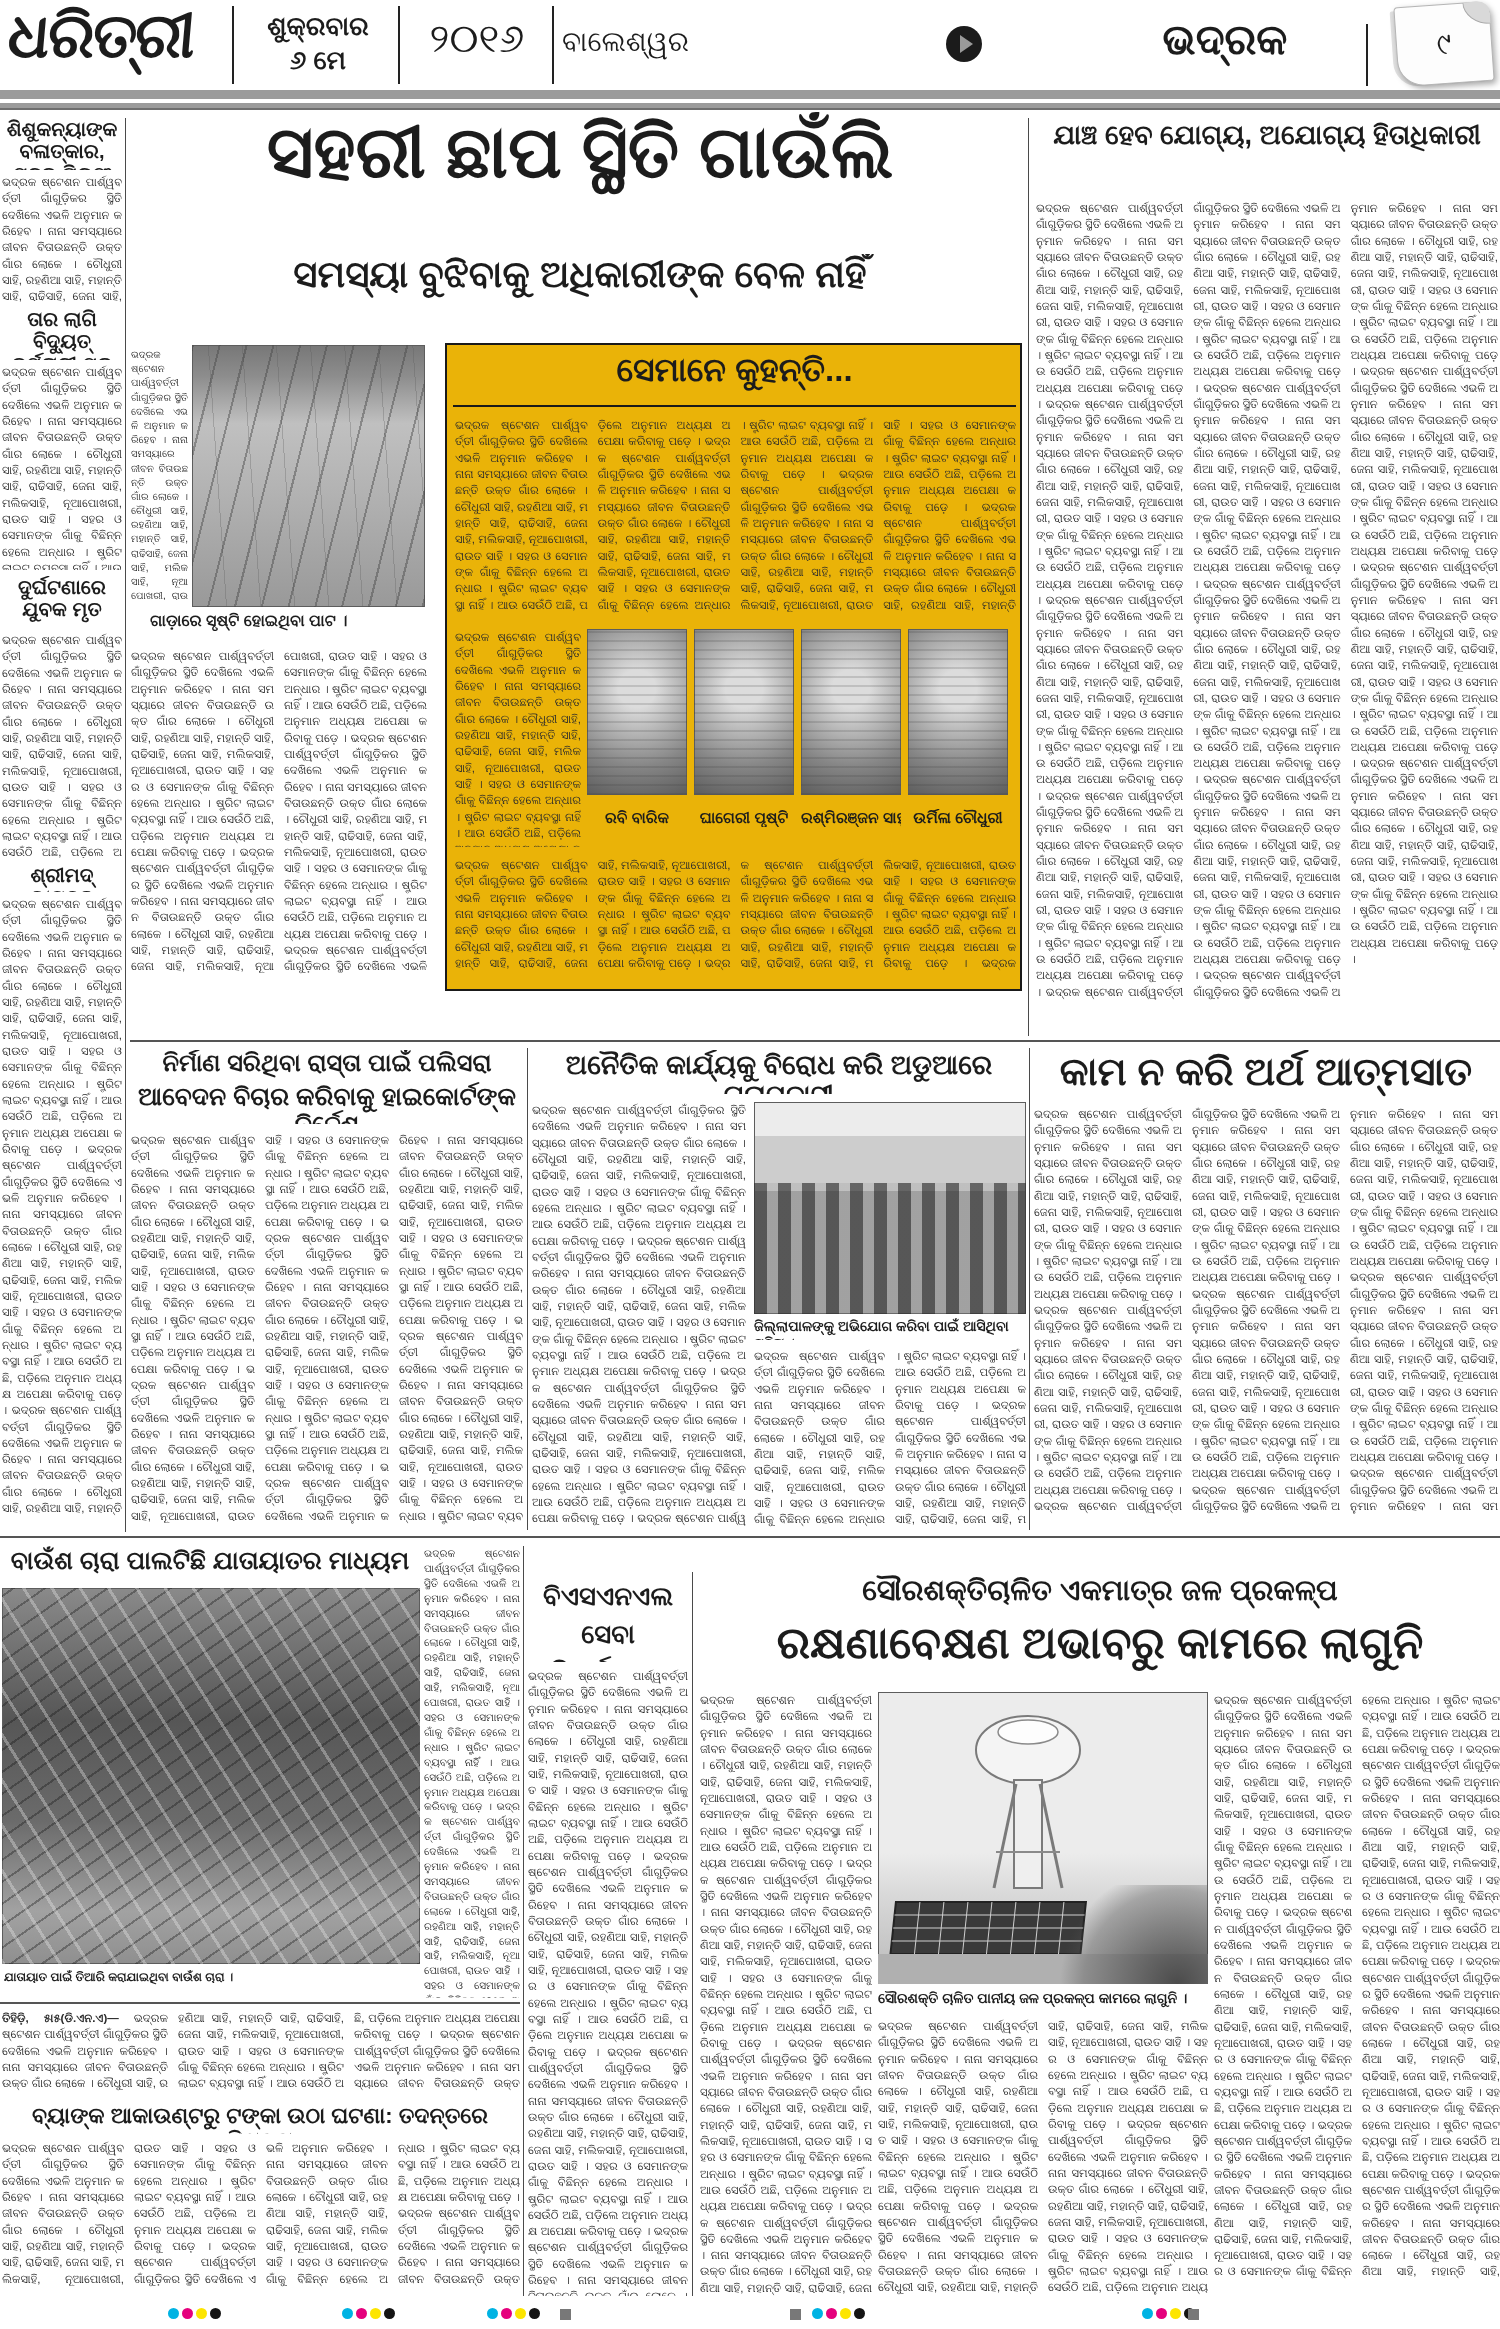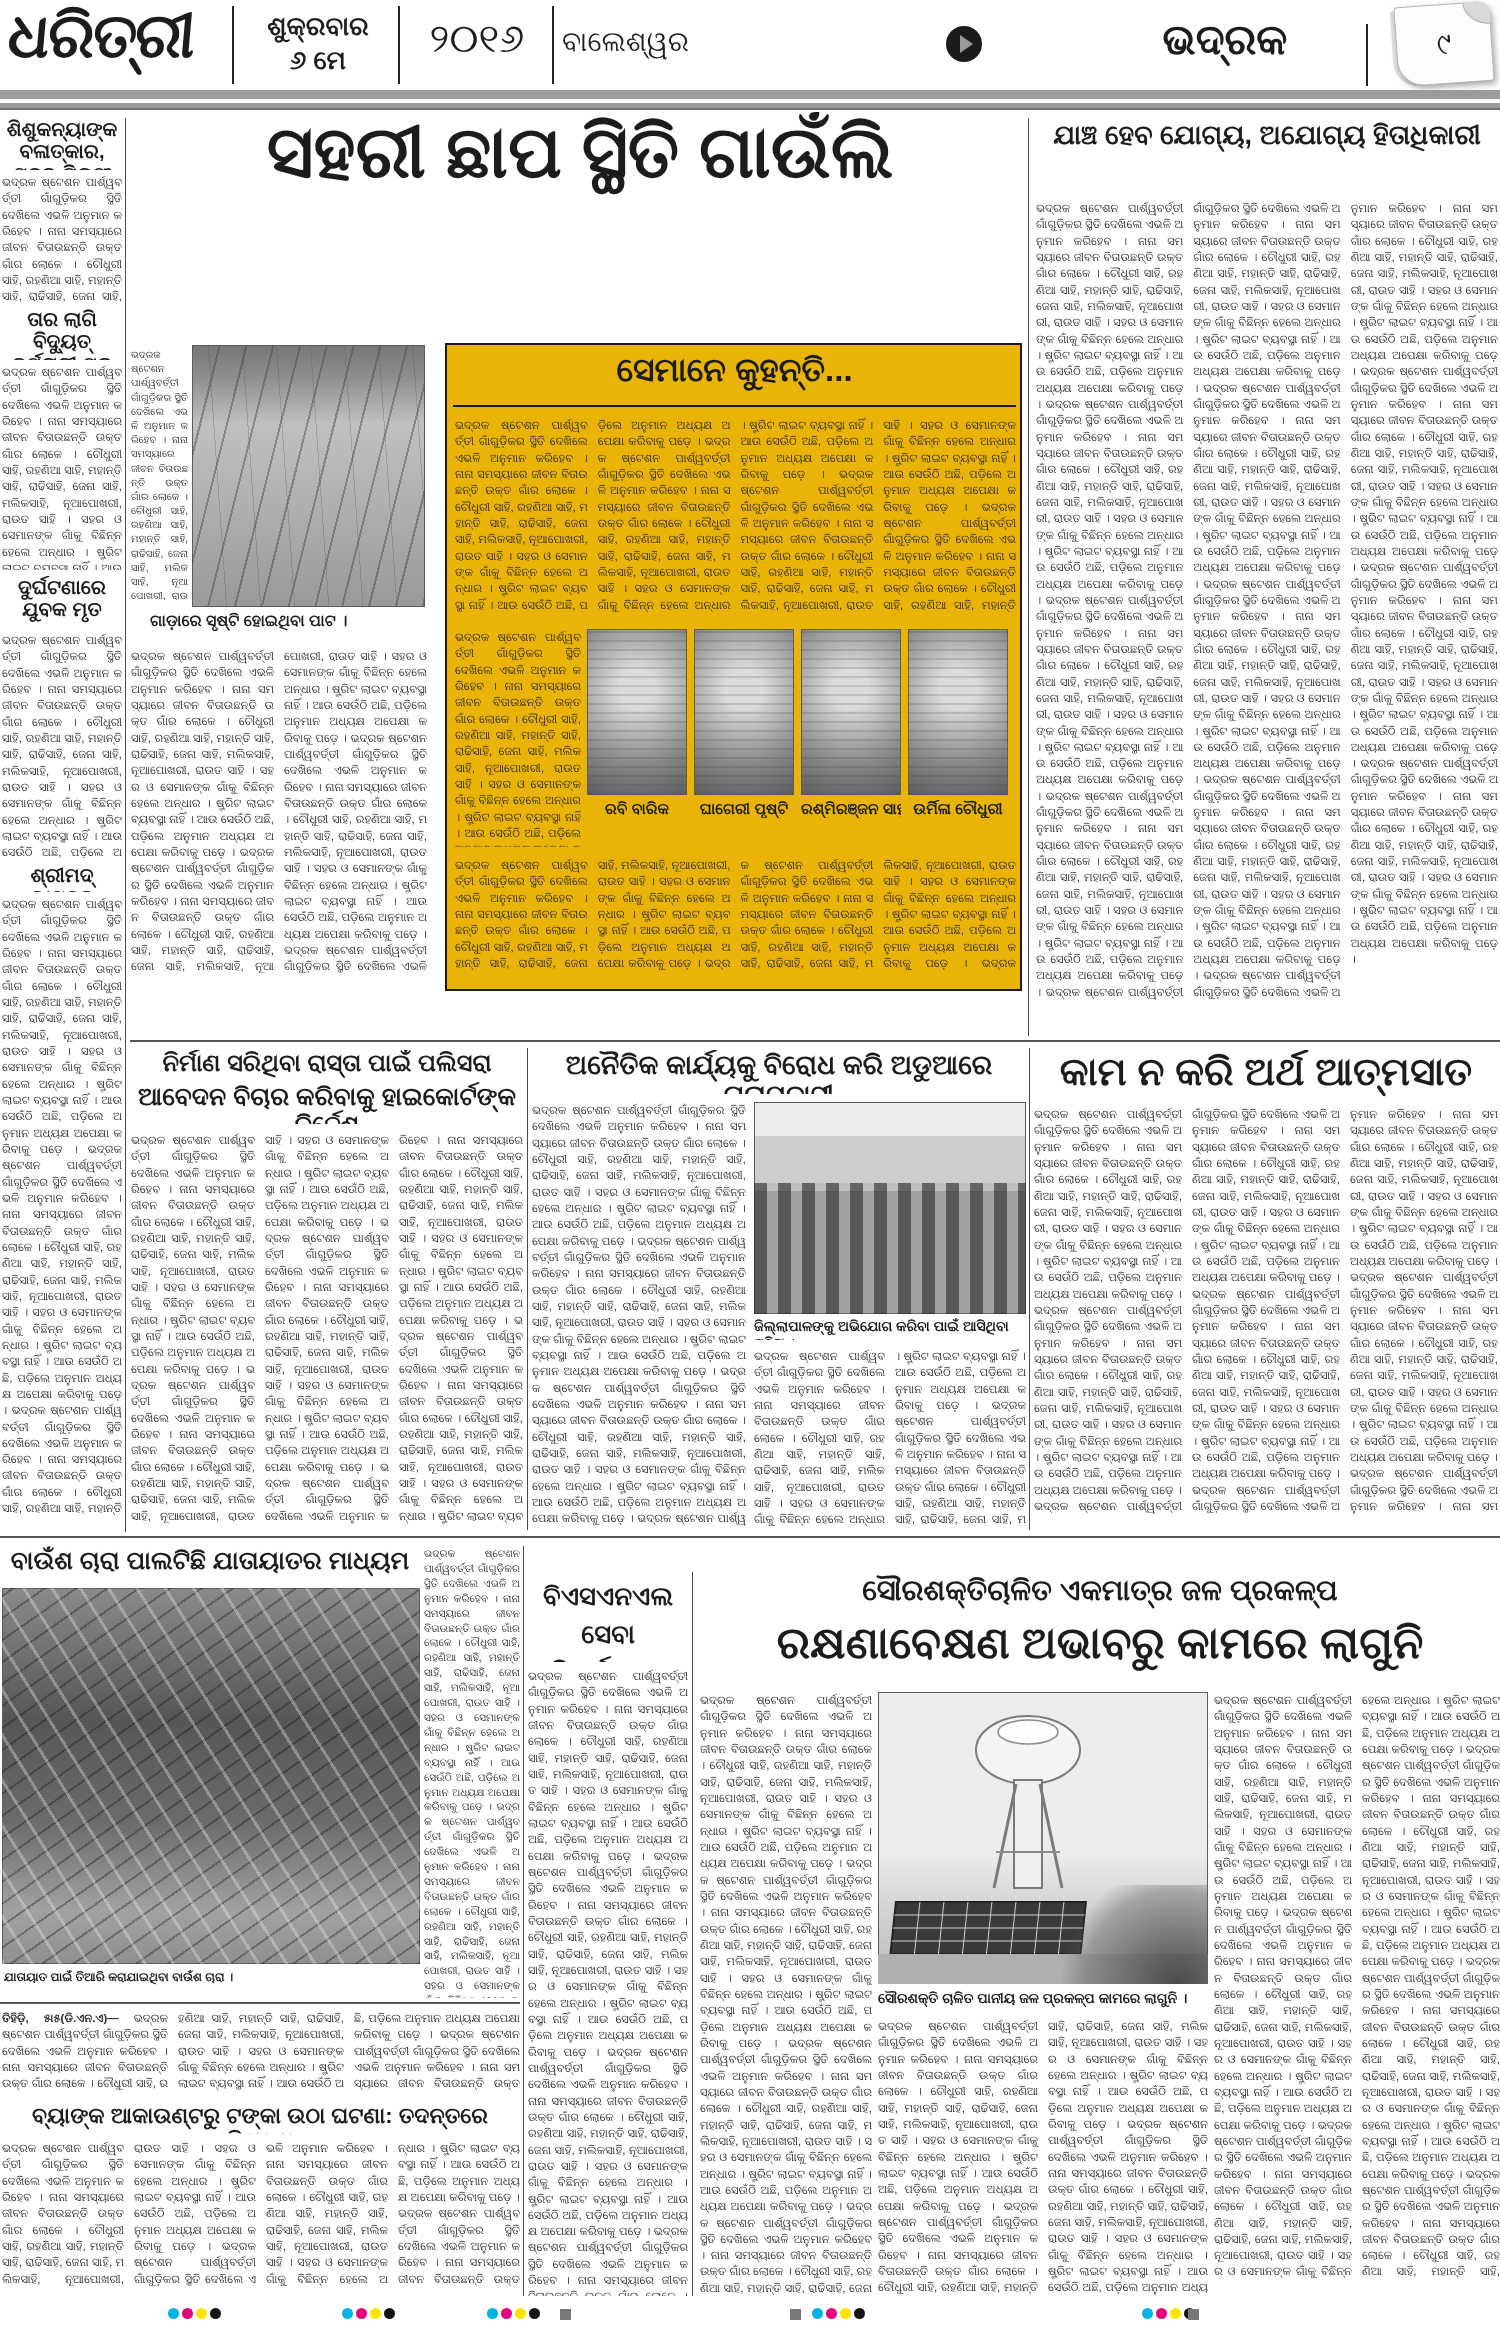--- a/index.html
+++ b/index.html
@@ -46,21 +46,21 @@
   .bamboo{background:linear-gradient(180deg,#8a8a8a 0,#565656 35%,#6b6b6b 62%,#a2a2a2 86%,#8f8f8f 100%)}
   .bamboo::after{content:"";position:absolute;inset:0;background:repeating-linear-gradient(58deg,rgba(235,235,235,.35) 0 3px,transparent 3px 24px),repeating-linear-gradient(-35deg,rgba(20,20,20,.35) 0 2px,transparent 2px 18px)}
   .tank{background:linear-gradient(180deg,#ececec 0 55%,#d8d8d8 70%,#b9b9b9 100%)}
   .tank .bush{position:absolute;right:0;bottom:0;width:46%;height:34%;background:radial-gradient(circle at 80% 100%,rgba(50,50,50,.8),rgba(90,90,90,.4) 60%,transparent 75%)}
 
   
   .qbox{position:absolute;left:445px;top:343px;width:577px;height:648px;border:2px solid #1a1a1a;background:#eab308}
   .qtitle{position:absolute;left:6px;top:6px;width:563px;font-size:33px;font-weight:bold;text-align:center;border-bottom:2px solid #1a1a1a;padding-bottom:8px;overflow:hidden;height:56px}
   .fig{position:absolute;width:100px}
   .fig .portrait{position:relative;display:block;width:100px;height:166px}
-  .fig .pname{margin-top:5px;font-size:15.5px;font-weight:bold;text-align:center;white-space:nowrap;overflow:hidden}
+  .fig .pname{margin-top:14px;font-size:15.5px;font-weight:bold;text-align:center;white-space:nowrap;overflow:hidden}
 
   
   .footer{position:absolute;left:0;top:2300px;width:1500px;height:29px;background:#fff}
   .dotgroup{position:absolute;top:8px}
   .dot{display:inline-block;width:11px;height:11px;border-radius:50%;margin-right:3px;vertical-align:top}
   .dc{background:#00b3e3}.dm{background:#e5007d}.dy{background:#fde500}.dk{background:#141414}
   .sq{position:absolute;top:9px;width:11px;height:11px;background:#787878}
 </style>
 </head>
 <body>
@@ -94,20 +94,21 @@
     <div class="hl" style="font-size:20px;height:52px;margin-top:6px">ତାର ଲାଗି ବିଦ୍ୟୁତ୍ କର୍ମଚାରୀ ମୃତ</div>
     <div class="greek" style="height:206px;margin-top:4px">ଭଦ୍ରକ ଷ୍ଟେଶନ ପାର୍ଶ୍ୱବର୍ତ୍ତୀ ଗାଁଗୁଡ଼ିକର ସ୍ଥିତି ଦେଖିଲେ ଏଭଳି ଅନୁମାନ କରିହେବ । ନାନା ସମସ୍ୟାରେ ଜୀବନ ବିତାଉଛନ୍ତି ଉକ୍ତ ଗାଁର ଲୋକେ । ଚୌଧୁରୀ ସାହି, ରହଣିଆ ସାହି, ମହାନ୍ତି ସାହି, ରାଢିସାହି, ଜେନା ସାହି, ମଲିକସାହି, ନୂଆପୋଖରୀ, ରାଉତ ସାହି । ସହର ଓ ସେମାନଙ୍କ ଗାଁକୁ ବିଛିନ୍ନ ହେଲେ ଅନ୍ଧାର । ଷ୍ଟ୍ରିଟ ଲାଇଟ ବ୍ୟବସ୍ଥା ନାହିଁ । ଆଉ ସେଉଁଠି ଅଛି, ପଡ଼ିଲେ ଅନୁମାନ ଅଧ୍ୟକ୍ଷ ଅପେକ୍ଷା କରିବାକୁ ପଡ଼େ । ଭଦ୍ରକ ଷ୍ଟେଶନ ପାର୍ଶ୍ୱବର୍ତ୍ତୀ ଗାଁଗୁଡ଼ିକର ସ୍ଥିତି ଦେଖିଲେ ଏଭଳି ଅନୁମାନ କରିହେବ । ନାନା ସମସ୍ୟାରେ ଜୀବନ ବିତାଉଛନ୍ତି ଉକ୍ତ ଗାଁର ଲୋକେ । ଚୌଧୁରୀ ସାହି, ରହଣିଆ ସାହି, ମହାନ୍ତି ସାହି, ରାଢିସାହି, ଜେନା ସାହି, ମଲିକସାହି, ନୂଆପୋଖରୀ, ରାଉତ ସାହି । ସହର ଓ ସେମାନଙ୍କ ଗାଁକୁ ବିଛିନ୍ନ ହେଲେ ଅନ୍ଧାର । ଷ୍ଟ୍ରିଟ ଲାଇଟ ବ୍ୟବସ୍ଥା ନାହିଁ । ଆଉ ସେଉଁଠି ଅଛି, ପଡ଼ିଲେ ଅନୁମାନ ଅଧ୍ୟକ୍ଷ ଅପେକ୍ଷା କରିବାକୁ ପଡ଼େ । </div>
     <div class="hl" style="font-size:20px;height:52px;margin-top:6px">ଦୁର୍ଘଟଣାରେ ଯୁବକ ମୃତ</div>
     <div class="greek" style="height:226px;margin-top:4px">ଭଦ୍ରକ ଷ୍ଟେଶନ ପାର୍ଶ୍ୱବର୍ତ୍ତୀ ଗାଁଗୁଡ଼ିକର ସ୍ଥିତି ଦେଖିଲେ ଏଭଳି ଅନୁମାନ କରିହେବ । ନାନା ସମସ୍ୟାରେ ଜୀବନ ବିତାଉଛନ୍ତି ଉକ୍ତ ଗାଁର ଲୋକେ । ଚୌଧୁରୀ ସାହି, ରହଣିଆ ସାହି, ମହାନ୍ତି ସାହି, ରାଢିସାହି, ଜେନା ସାହି, ମଲିକସାହି, ନୂଆପୋଖରୀ, ରାଉତ ସାହି । ସହର ଓ ସେମାନଙ୍କ ଗାଁକୁ ବିଛିନ୍ନ ହେଲେ ଅନ୍ଧାର । ଷ୍ଟ୍ରିଟ ଲାଇଟ ବ୍ୟବସ୍ଥା ନାହିଁ । ଆଉ ସେଉଁଠି ଅଛି, ପଡ଼ିଲେ ଅନୁମାନ ଅଧ୍ୟକ୍ଷ ଅପେକ୍ଷା କରିବାକୁ ପଡ଼େ । ଭଦ୍ରକ ଷ୍ଟେଶନ ପାର୍ଶ୍ୱବର୍ତ୍ତୀ ଗାଁଗୁଡ଼ିକର ସ୍ଥିତି ଦେଖିଲେ ଏଭଳି ଅନୁମାନ କରିହେବ । ନାନା ସମସ୍ୟାରେ ଜୀବନ ବିତାଉଛନ୍ତି ଉକ୍ତ ଗାଁର ଲୋକେ । ଚୌଧୁରୀ ସାହି, ରହଣିଆ ସାହି, ମହାନ୍ତି ସାହି, ରାଢିସାହି, ଜେନା ସାହି, ମଲିକସାହି, ନୂଆପୋଖରୀ, ରାଉତ ସାହି । ସହର ଓ ସେମାନଙ୍କ ଗାଁକୁ ବିଛିନ୍ନ ହେଲେ ଅନ୍ଧାର । ଷ୍ଟ୍ରିଟ ଲାଇଟ ବ୍ୟବସ୍ଥା ନାହିଁ । ଆଉ ସେଉଁଠି ଅଛି, ପଡ଼ିଲେ ଅନୁମାନ ଅଧ୍ୟକ୍ଷ ଅପେକ୍ଷା କରିବାକୁ ପଡ଼େ । </div>
     <div class="hl" style="font-size:20px;height:28px;margin-top:6px">ଶ୍ରୀମଦ୍ ଭାଗବତ ସପ୍ତାହ</div>
     <div class="greek" style="height:620px;margin-top:4px">ଭଦ୍ରକ ଷ୍ଟେଶନ ପାର୍ଶ୍ୱବର୍ତ୍ତୀ ଗାଁଗୁଡ଼ିକର ସ୍ଥିତି ଦେଖିଲେ ଏଭଳି ଅନୁମାନ କରିହେବ । ନାନା ସମସ୍ୟାରେ ଜୀବନ ବିତାଉଛନ୍ତି ଉକ୍ତ ଗାଁର ଲୋକେ । ଚୌଧୁରୀ ସାହି, ରହଣିଆ ସାହି, ମହାନ୍ତି ସାହି, ରାଢିସାହି, ଜେନା ସାହି, ମଲିକସାହି, ନୂଆପୋଖରୀ, ରାଉତ ସାହି । ସହର ଓ ସେମାନଙ୍କ ଗାଁକୁ ବିଛିନ୍ନ ହେଲେ ଅନ୍ଧାର । ଷ୍ଟ୍ରିଟ ଲାଇଟ ବ୍ୟବସ୍ଥା ନାହିଁ । ଆଉ ସେଉଁଠି ଅଛି, ପଡ଼ିଲେ ଅନୁମାନ ଅଧ୍ୟକ୍ଷ ଅପେକ୍ଷା କରିବାକୁ ପଡ଼େ । ଭଦ୍ରକ ଷ୍ଟେଶନ ପାର୍ଶ୍ୱବର୍ତ୍ତୀ ଗାଁଗୁଡ଼ିକର ସ୍ଥିତି ଦେଖିଲେ ଏଭଳି ଅନୁମାନ କରିହେବ । ନାନା ସମସ୍ୟାରେ ଜୀବନ ବିତାଉଛନ୍ତି ଉକ୍ତ ଗାଁର ଲୋକେ । ଚୌଧୁରୀ ସାହି, ରହଣିଆ ସାହି, ମହାନ୍ତି ସାହି, ରାଢିସାହି, ଜେନା ସାହି, ମଲିକସାହି, ନୂଆପୋଖରୀ, ରାଉତ ସାହି । ସହର ଓ ସେମାନଙ୍କ ଗାଁକୁ ବିଛିନ୍ନ ହେଲେ ଅନ୍ଧାର । ଷ୍ଟ୍ରିଟ ଲାଇଟ ବ୍ୟବସ୍ଥା ନାହିଁ । ଆଉ ସେଉଁଠି ଅଛି, ପଡ଼ିଲେ ଅନୁମାନ ଅଧ୍ୟକ୍ଷ ଅପେକ୍ଷା କରିବାକୁ ପଡ଼େ । ଭଦ୍ରକ ଷ୍ଟେଶନ ପାର୍ଶ୍ୱବର୍ତ୍ତୀ ଗାଁଗୁଡ଼ିକର ସ୍ଥିତି ଦେଖିଲେ ଏଭଳି ଅନୁମାନ କରିହେବ । ନାନା ସମସ୍ୟାରେ ଜୀବନ ବିତାଉଛନ୍ତି ଉକ୍ତ ଗାଁର ଲୋକେ । ଚୌଧୁରୀ ସାହି, ରହଣିଆ ସାହି, ମହାନ୍ତି ସାହି, ରାଢିସାହି, ଜେନା ସାହି, ମଲିକସାହି, ନୂଆପୋଖରୀ, ରାଉତ ସାହି । ସହର ଓ ସେମାନଙ୍କ ଗାଁକୁ ବିଛିନ୍ନ ହେଲେ ଅନ୍ଧାର । ଷ୍ଟ୍ରିଟ ଲାଇଟ ବ୍ୟବସ୍ଥା ନାହିଁ । ଆଉ ସେଉଁଠି ଅଛି, ପଡ଼ିଲେ ଅନୁମାନ ଅଧ୍ୟକ୍ଷ ଅପେକ୍ଷା କରିବାକୁ ପଡ଼େ । </div>
   </div>
   <div class="vr" style="left:125px;top:118px;height:1414px"></div>
 
   <div class="hl" style="position:absolute;left:140px;top:112px;width:880px;height:116px;font-size:72px">ସହରୀ ଛାପ ସ୍ଥିତି ଗାଉଁଲି</div>
+  <div class="hl" style="position:absolute;left:190px;top:254px;width:780px;height:54px;font-size:37px">ସମସ୍ୟା ବୁଝିବାକୁ ଅଧିକାରୀଙ୍କ ବେଳ ନାହିଁ</div>
 
   <div class="greek" style="position:absolute;left:131px;top:348px;width:57px;height:252px;font-size:10px">ଭଦ୍ରକ ଷ୍ଟେଶନ ପାର୍ଶ୍ୱବର୍ତ୍ତୀ ଗାଁଗୁଡ଼ିକର ସ୍ଥିତି ଦେଖିଲେ ଏଭଳି ଅନୁମାନ କରିହେବ । ନାନା ସମସ୍ୟାରେ ଜୀବନ ବିତାଉଛନ୍ତି ଉକ୍ତ ଗାଁର ଲୋକେ । ଚୌଧୁରୀ ସାହି, ରହଣିଆ ସାହି, ମହାନ୍ତି ସାହି, ରାଢିସାହି, ଜେନା ସାହି, ମଲିକସାହି, ନୂଆପୋଖରୀ, ରାଉତ ସାହି । ସହର ଓ ସେମାନଙ୍କ ଗାଁକୁ ବିଛିନ୍ନ ହେଲେ ଅନ୍ଧାର । ଷ୍ଟ୍ରିଟ ଲାଇଟ ବ୍ୟବସ୍ଥା ନାହିଁ । ଆଉ ସେଉଁଠି ଅଛି, ପଡ଼ିଲେ ଅନୁମାନ ଅଧ୍ୟକ୍ଷ ଅପେକ୍ଷା କରିବାକୁ ପଡ଼େ । </div>
   <div class="photo road" style="left:192px;top:345px;width:233px;height:262px"></div>
   <div class="caption" style="position:absolute;left:150px;top:612px;width:320px;height:24px;font-size:16px">ଗାଡ଼ାରେ ସୃଷ୍ଟି ହୋଇଥିବା ପାଟ ।</div>
   <div class="greek cols2" style="position:absolute;left:131px;top:648px;width:296px;height:342px">ଭଦ୍ରକ ଷ୍ଟେଶନ ପାର୍ଶ୍ୱବର୍ତ୍ତୀ ଗାଁଗୁଡ଼ିକର ସ୍ଥିତି ଦେଖିଲେ ଏଭଳି ଅନୁମାନ କରିହେବ । ନାନା ସମସ୍ୟାରେ ଜୀବନ ବିତାଉଛନ୍ତି ଉକ୍ତ ଗାଁର ଲୋକେ । ଚୌଧୁରୀ ସାହି, ରହଣିଆ ସାହି, ମହାନ୍ତି ସାହି, ରାଢିସାହି, ଜେନା ସାହି, ମଲିକସାହି, ନୂଆପୋଖରୀ, ରାଉତ ସାହି । ସହର ଓ ସେମାନଙ୍କ ଗାଁକୁ ବିଛିନ୍ନ ହେଲେ ଅନ୍ଧାର । ଷ୍ଟ୍ରିଟ ଲାଇଟ ବ୍ୟବସ୍ଥା ନାହିଁ । ଆଉ ସେଉଁଠି ଅଛି, ପଡ଼ିଲେ ଅନୁମାନ ଅଧ୍ୟକ୍ଷ ଅପେକ୍ଷା କରିବାକୁ ପଡ଼େ । ଭଦ୍ରକ ଷ୍ଟେଶନ ପାର୍ଶ୍ୱବର୍ତ୍ତୀ ଗାଁଗୁଡ଼ିକର ସ୍ଥିତି ଦେଖିଲେ ଏଭଳି ଅନୁମାନ କରିହେବ । ନାନା ସମସ୍ୟାରେ ଜୀବନ ବିତାଉଛନ୍ତି ଉକ୍ତ ଗାଁର ଲୋକେ । ଚୌଧୁରୀ ସାହି, ରହଣିଆ ସାହି, ମହାନ୍ତି ସାହି, ରାଢିସାହି, ଜେନା ସାହି, ମଲିକସାହି, ନୂଆପୋଖରୀ, ରାଉତ ସାହି । ସହର ଓ ସେମାନଙ୍କ ଗାଁକୁ ବିଛିନ୍ନ ହେଲେ ଅନ୍ଧାର । ଷ୍ଟ୍ରିଟ ଲାଇଟ ବ୍ୟବସ୍ଥା ନାହିଁ । ଆଉ ସେଉଁଠି ଅଛି, ପଡ଼ିଲେ ଅନୁମାନ ଅଧ୍ୟକ୍ଷ ଅପେକ୍ଷା କରିବାକୁ ପଡ଼େ । ଭଦ୍ରକ ଷ୍ଟେଶନ ପାର୍ଶ୍ୱବର୍ତ୍ତୀ ଗାଁଗୁଡ଼ିକର ସ୍ଥିତି ଦେଖିଲେ ଏଭଳି ଅନୁମାନ କରିହେବ । ନାନା ସମସ୍ୟାରେ ଜୀବନ ବିତାଉଛନ୍ତି ଉକ୍ତ ଗାଁର ଲୋକେ । ଚୌଧୁରୀ ସାହି, ରହଣିଆ ସାହି, ମହାନ୍ତି ସାହି, ରାଢିସାହି, ଜେନା ସାହି, ମଲିକସାହି, ନୂଆପୋଖରୀ, ରାଉତ ସାହି । ସହର ଓ ସେମାନଙ୍କ ଗାଁକୁ ବିଛିନ୍ନ ହେଲେ ଅନ୍ଧାର । ଷ୍ଟ୍ରିଟ ଲାଇଟ ବ୍ୟବସ୍ଥା ନାହିଁ । ଆଉ ସେଉଁଠି ଅଛି, ପଡ଼ିଲେ ଅନୁମାନ ଅଧ୍ୟକ୍ଷ ଅପେକ୍ଷା କରିବାକୁ ପଡ଼େ । ଭଦ୍ରକ ଷ୍ଟେଶନ ପାର୍ଶ୍ୱବର୍ତ୍ତୀ ଗାଁଗୁଡ଼ିକର ସ୍ଥିତି ଦେଖିଲେ ଏଭଳି ଅନୁମାନ କରିହେବ । ନାନା ସମସ୍ୟାରେ ଜୀବନ ବିତାଉଛନ୍ତି ଉକ୍ତ ଗାଁର ଲୋକେ । ଚୌଧୁରୀ ସାହି, ରହଣିଆ ସାହି, ମହାନ୍ତି ସାହି, ରାଢିସାହି, ଜେନା ସାହି, ମଲିକସାହି, ନୂଆପୋଖରୀ, ରାଉତ ସାହି । ସହର ଓ ସେମାନଙ୍କ ଗାଁକୁ ବିଛିନ୍ନ ହେଲେ ଅନ୍ଧାର । ଷ୍ଟ୍ରିଟ ଲାଇଟ ବ୍ୟବସ୍ଥା ନାହିଁ । ଆଉ ସେଉଁଠି ଅଛି, ପଡ଼ିଲେ ଅନୁମାନ ଅଧ୍ୟକ୍ଷ ଅପେକ୍ଷା କରିବାକୁ ପଡ଼େ । ଭଦ୍ରକ ଷ୍ଟେଶନ ପାର୍ଶ୍ୱବର୍ତ୍ତୀ ଗାଁଗୁଡ଼ିକର ସ୍ଥିତି ଦେଖିଲେ ଏଭଳି ଅନୁମାନ କରିହେବ । ନାନା ସମସ୍ୟାରେ ଜୀବନ ବିତାଉଛନ୍ତି ଉକ୍ତ ଗାଁର ଲୋକେ । ଚୌଧୁରୀ ସାହି, ରହଣିଆ ସାହି, ମହାନ୍ତି ସାହି, ରାଢିସାହି, ଜେନା ସାହି, ମଲିକସାହି, ନୂଆପୋଖରୀ, ରାଉତ ସାହି । ସହର ଓ ସେମାନଙ୍କ ଗାଁକୁ ବିଛିନ୍ନ ହେଲେ ଅନ୍ଧାର । ଷ୍ଟ୍ରିଟ ଲାଇଟ ବ୍ୟବସ୍ଥା ନାହିଁ । ଆଉ ସେଉଁଠି ଅଛି, ପଡ଼ିଲେ ଅନୁମାନ ଅଧ୍ୟକ୍ଷ ଅପେକ୍ଷା କରିବାକୁ ପଡ଼େ । </div>
 
   <div class="qbox">
     <div class="qtitle">ସେମାନେ କୁହନ୍ତି...</div>
     <div class="greek cols4" style="position:absolute;left:8px;top:72px;width:561px;height:205px">ଭଦ୍ରକ ଷ୍ଟେଶନ ପାର୍ଶ୍ୱବର୍ତ୍ତୀ ଗାଁଗୁଡ଼ିକର ସ୍ଥିତି ଦେଖିଲେ ଏଭଳି ଅନୁମାନ କରିହେବ । ନାନା ସମସ୍ୟାରେ ଜୀବନ ବିତାଉଛନ୍ତି ଉକ୍ତ ଗାଁର ଲୋକେ । ଚୌଧୁରୀ ସାହି, ରହଣିଆ ସାହି, ମହାନ୍ତି ସାହି, ରାଢିସାହି, ଜେନା ସାହି, ମଲିକସାହି, ନୂଆପୋଖରୀ, ରାଉତ ସାହି । ସହର ଓ ସେମାନଙ୍କ ଗାଁକୁ ବିଛିନ୍ନ ହେଲେ ଅନ୍ଧାର । ଷ୍ଟ୍ରିଟ ଲାଇଟ ବ୍ୟବସ୍ଥା ନାହିଁ । ଆଉ ସେଉଁଠି ଅଛି, ପଡ଼ିଲେ ଅନୁମାନ ଅଧ୍ୟକ୍ଷ ଅପେକ୍ଷା କରିବାକୁ ପଡ଼େ । ଭଦ୍ରକ ଷ୍ଟେଶନ ପାର୍ଶ୍ୱବର୍ତ୍ତୀ ଗାଁଗୁଡ଼ିକର ସ୍ଥିତି ଦେଖିଲେ ଏଭଳି ଅନୁମାନ କରିହେବ । ନାନା ସମସ୍ୟାରେ ଜୀବନ ବିତାଉଛନ୍ତି ଉକ୍ତ ଗାଁର ଲୋକେ । ଚୌଧୁରୀ ସାହି, ରହଣିଆ ସାହି, ମହାନ୍ତି ସାହି, ରାଢିସାହି, ଜେନା ସାହି, ମଲିକସାହି, ନୂଆପୋଖରୀ, ରାଉତ ସାହି । ସହର ଓ ସେମାନଙ୍କ ଗାଁକୁ ବିଛିନ୍ନ ହେଲେ ଅନ୍ଧାର । ଷ୍ଟ୍ରିଟ ଲାଇଟ ବ୍ୟବସ୍ଥା ନାହିଁ । ଆଉ ସେଉଁଠି ଅଛି, ପଡ଼ିଲେ ଅନୁମାନ ଅଧ୍ୟକ୍ଷ ଅପେକ୍ଷା କରିବାକୁ ପଡ଼େ । ଭଦ୍ରକ ଷ୍ଟେଶନ ପାର୍ଶ୍ୱବର୍ତ୍ତୀ ଗାଁଗୁଡ଼ିକର ସ୍ଥିତି ଦେଖିଲେ ଏଭଳି ଅନୁମାନ କରିହେବ । ନାନା ସମସ୍ୟାରେ ଜୀବନ ବିତାଉଛନ୍ତି ଉକ୍ତ ଗାଁର ଲୋକେ । ଚୌଧୁରୀ ସାହି, ରହଣିଆ ସାହି, ମହାନ୍ତି ସାହି, ରାଢିସାହି, ଜେନା ସାହି, ମଲିକସାହି, ନୂଆପୋଖରୀ, ରାଉତ ସାହି । ସହର ଓ ସେମାନଙ୍କ ଗାଁକୁ ବିଛିନ୍ନ ହେଲେ ଅନ୍ଧାର । ଷ୍ଟ୍ରିଟ ଲାଇଟ ବ୍ୟବସ୍ଥା ନାହିଁ । ଆଉ ସେଉଁଠି ଅଛି, ପଡ଼ିଲେ ଅନୁମାନ ଅଧ୍ୟକ୍ଷ ଅପେକ୍ଷା କରିବାକୁ ପଡ଼େ । ଭଦ୍ରକ ଷ୍ଟେଶନ ପାର୍ଶ୍ୱବର୍ତ୍ତୀ ଗାଁଗୁଡ଼ିକର ସ୍ଥିତି ଦେଖିଲେ ଏଭଳି ଅନୁମାନ କରିହେବ । ନାନା ସମସ୍ୟାରେ ଜୀବନ ବିତାଉଛନ୍ତି ଉକ୍ତ ଗାଁର ଲୋକେ । ଚୌଧୁରୀ ସାହି, ରହଣିଆ ସାହି, ମହାନ୍ତି ସାହି, ରାଢିସାହି, ଜେନା ସାହି, ମଲିକସାହି, ନୂଆପୋଖରୀ, ରାଉତ ସାହି । ସହର ଓ ସେମାନଙ୍କ ଗାଁକୁ ବିଛିନ୍ନ ହେଲେ ଅନ୍ଧାର । ଷ୍ଟ୍ରିଟ ଲାଇଟ ବ୍ୟବସ୍ଥା ନାହିଁ । ଆଉ ସେଉଁଠି ଅଛି, ପଡ଼ିଲେ ଅନୁମାନ ଅଧ୍ୟକ୍ଷ ଅପେକ୍ଷା କରିବାକୁ ପଡ଼େ । ଭଦ୍ରକ ଷ୍ଟେଶନ ପାର୍ଶ୍ୱବର୍ତ୍ତୀ ଗାଁଗୁଡ଼ିକର ସ୍ଥିତି ଦେଖିଲେ ଏଭଳି ଅନୁମାନ କରିହେବ । ନାନା ସମସ୍ୟାରେ ଜୀବନ ବିତାଉଛନ୍ତି ଉକ୍ତ ଗାଁର ଲୋକେ । ଚୌଧୁରୀ ସାହି, ରହଣିଆ ସାହି, ମହାନ୍ତି ସାହି, ରାଢିସାହି, ଜେନା ସାହି, ମଲିକସାହି, ନୂଆପୋଖରୀ, ରାଉତ ସାହି । ସହର ଓ ସେମାନଙ୍କ ଗାଁକୁ ବିଛିନ୍ନ ହେଲେ ଅନ୍ଧାର । ଷ୍ଟ୍ରିଟ ଲାଇଟ ବ୍ୟବସ୍ଥା ନାହିଁ । ଆଉ ସେଉଁଠି ଅଛି, ପଡ଼ିଲେ ଅନୁମାନ ଅଧ୍ୟକ୍ଷ ଅପେକ୍ଷା କରିବାକୁ ପଡ଼େ । ଭଦ୍ରକ ଷ୍ଟେଶନ ପାର୍ଶ୍ୱବର୍ତ୍ତୀ ଗାଁଗୁଡ଼ିକର ସ୍ଥିତି ଦେଖିଲେ ଏଭଳି ଅନୁମାନ କରିହେବ । ନାନା ସମସ୍ୟାରେ ଜୀବନ ବିତାଉଛନ୍ତି ଉକ୍ତ ଗାଁର ଲୋକେ । ଚୌଧୁରୀ ସାହି, ରହଣିଆ ସାହି, ମହାନ୍ତି ସାହି, ରାଢିସାହି, ଜେନା ସାହି, ମଲିକସାହି, ନୂଆପୋଖରୀ, ରାଉତ ସାହି । ସହର ଓ ସେମାନଙ୍କ ଗାଁକୁ ବିଛିନ୍ନ ହେଲେ ଅନ୍ଧାର । ଷ୍ଟ୍ରିଟ ଲାଇଟ ବ୍ୟବସ୍ଥା ନାହିଁ । ଆଉ ସେଉଁଠି ଅଛି, ପଡ଼ିଲେ ଅନୁମାନ ଅଧ୍ୟକ୍ଷ ଅପେକ୍ଷା କରିବାକୁ ପଡ଼େ । </div>
     <div class="greek" style="position:absolute;left:8px;top:284px;width:126px;height:218px">ଭଦ୍ରକ ଷ୍ଟେଶନ ପାର୍ଶ୍ୱବର୍ତ୍ତୀ ଗାଁଗୁଡ଼ିକର ସ୍ଥିତି ଦେଖିଲେ ଏଭଳି ଅନୁମାନ କରିହେବ । ନାନା ସମସ୍ୟାରେ ଜୀବନ ବିତାଉଛନ୍ତି ଉକ୍ତ ଗାଁର ଲୋକେ । ଚୌଧୁରୀ ସାହି, ରହଣିଆ ସାହି, ମହାନ୍ତି ସାହି, ରାଢିସାହି, ଜେନା ସାହି, ମଲିକସାହି, ନୂଆପୋଖରୀ, ରାଉତ ସାହି । ସହର ଓ ସେମାନଙ୍କ ଗାଁକୁ ବିଛିନ୍ନ ହେଲେ ଅନ୍ଧାର । ଷ୍ଟ୍ରିଟ ଲାଇଟ ବ୍ୟବସ୍ଥା ନାହିଁ । ଆଉ ସେଉଁଠି ଅଛି, ପଡ଼ିଲେ ଅନୁମାନ ଅଧ୍ୟକ୍ଷ ଅପେକ୍ଷା କରିବାକୁ ପଡ଼େ । ଭଦ୍ରକ ଷ୍ଟେଶନ ପାର୍ଶ୍ୱବର୍ତ୍ତୀ ଗାଁଗୁଡ଼ିକର ସ୍ଥିତି ଦେଖିଲେ ଏଭଳି ଅନୁମାନ କରିହେବ । ନାନା ସମସ୍ୟାରେ ଜୀବନ ବିତାଉଛନ୍ତି ଉକ୍ତ ଗାଁର ଲୋକେ । ଚୌଧୁରୀ ସାହି, ରହଣିଆ ସାହି, ମହାନ୍ତି ସାହି, ରାଢିସାହି, ଜେନା ସାହି, ମଲିକସାହି, ନୂଆପୋଖରୀ, ରାଉତ ସାହି । ସହର ଓ ସେମାନଙ୍କ ଗାଁକୁ ବିଛିନ୍ନ ହେଲେ ଅନ୍ଧାର । ଷ୍ଟ୍ରିଟ ଲାଇଟ ବ୍ୟବସ୍ଥା ନାହିଁ । ଆଉ ସେଉଁଠି ଅଛି, ପଡ଼ିଲେ ଅନୁମାନ ଅଧ୍ୟକ୍ଷ ଅପେକ୍ଷା କରିବାକୁ ପଡ଼େ । </div>

